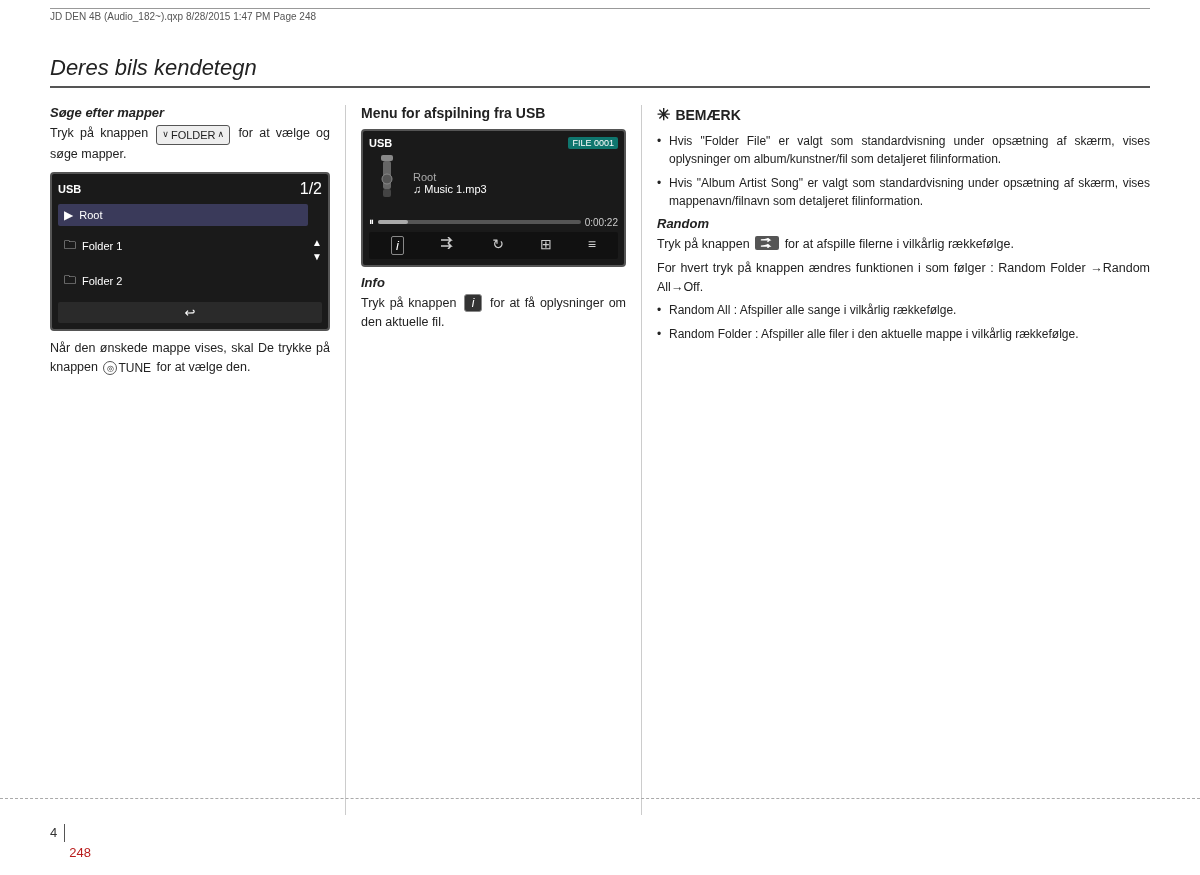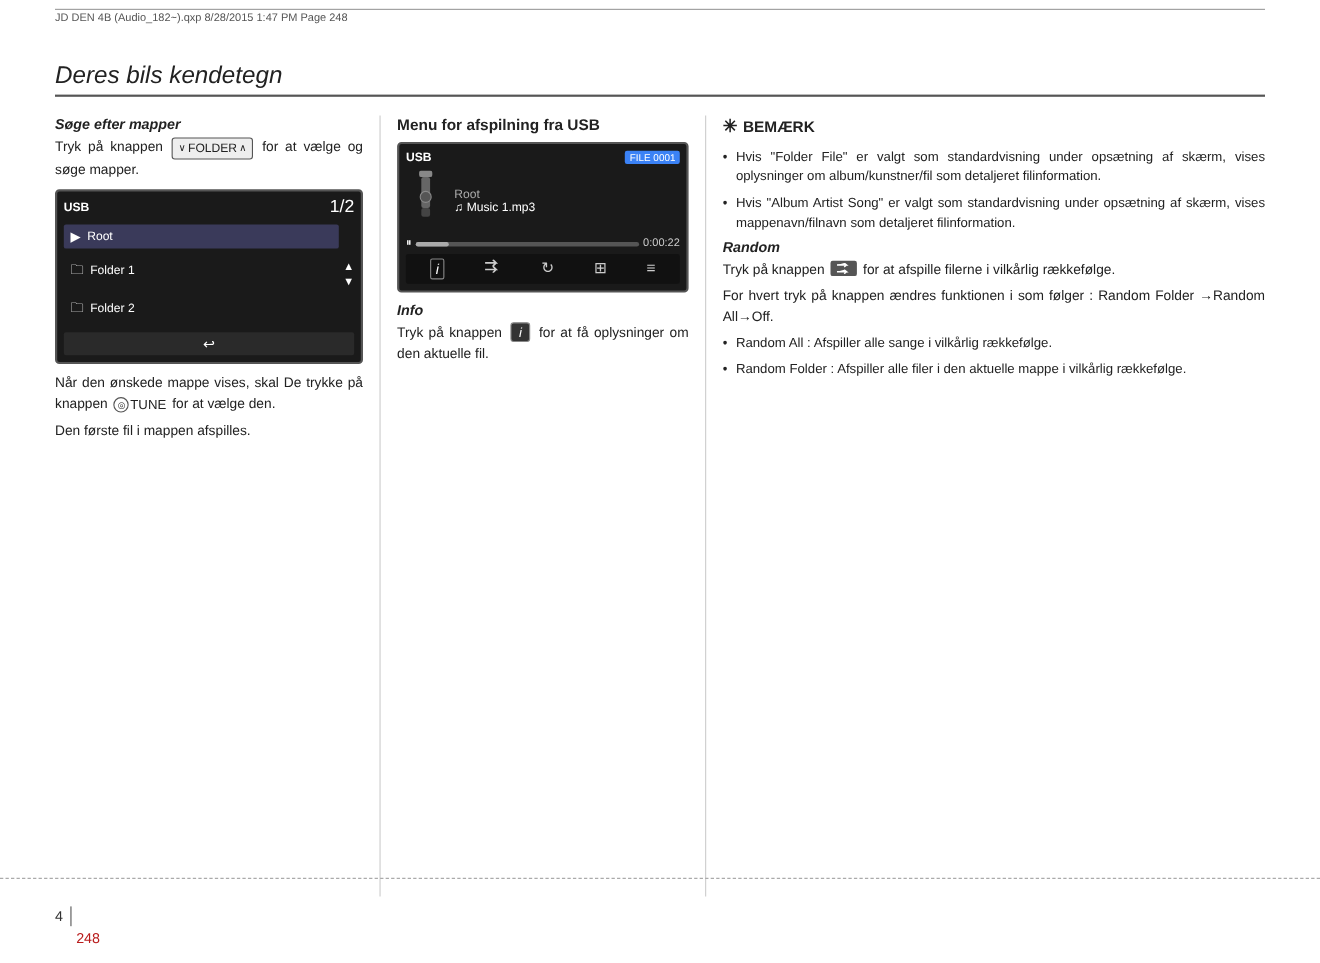--- a/index.html
+++ b/index.html
@@ -203,21 +203,21 @@
       color: #fff;
       font-size: 11px;
     }
     .usb2-header {
       display: flex;
       justify-content: space-between;
       align-items: center;
       margin-bottom: 6px;
     }
     .file-badge {
-      background: #3b82f6;
+      background: #0f766e;
       padding: 1px 4px;
       font-size: 9px;
       border-radius: 2px;
     }
     .usb2-main {
       display: flex;
       align-items: center;
       margin-bottom: 6px;
       gap: 8px;
     }
@@ -443,21 +443,20 @@
     </div>
 
     <p class="body-text">
       <span>Når den ønskede mappe vises, skal De trykke på knappen</span>
       <span class="tune-btn">
         <span class="circle">◎</span>
           <span>TUNE</span>
       </span>
       <span>for at vælge den.</span>
     </p>
-    <p class="body-text">Den første fil i mappen afspilles.</p>
   </div>
 
   <div class="col-sep"></div>
 
   <div class="col-mid">
     <div class="section-title-bold">Menu for afspilning fra USB</div>
 
     <div class="usb-screen2">
       <div class="usb2-header">
         <span class="usb-label">USB</span>

